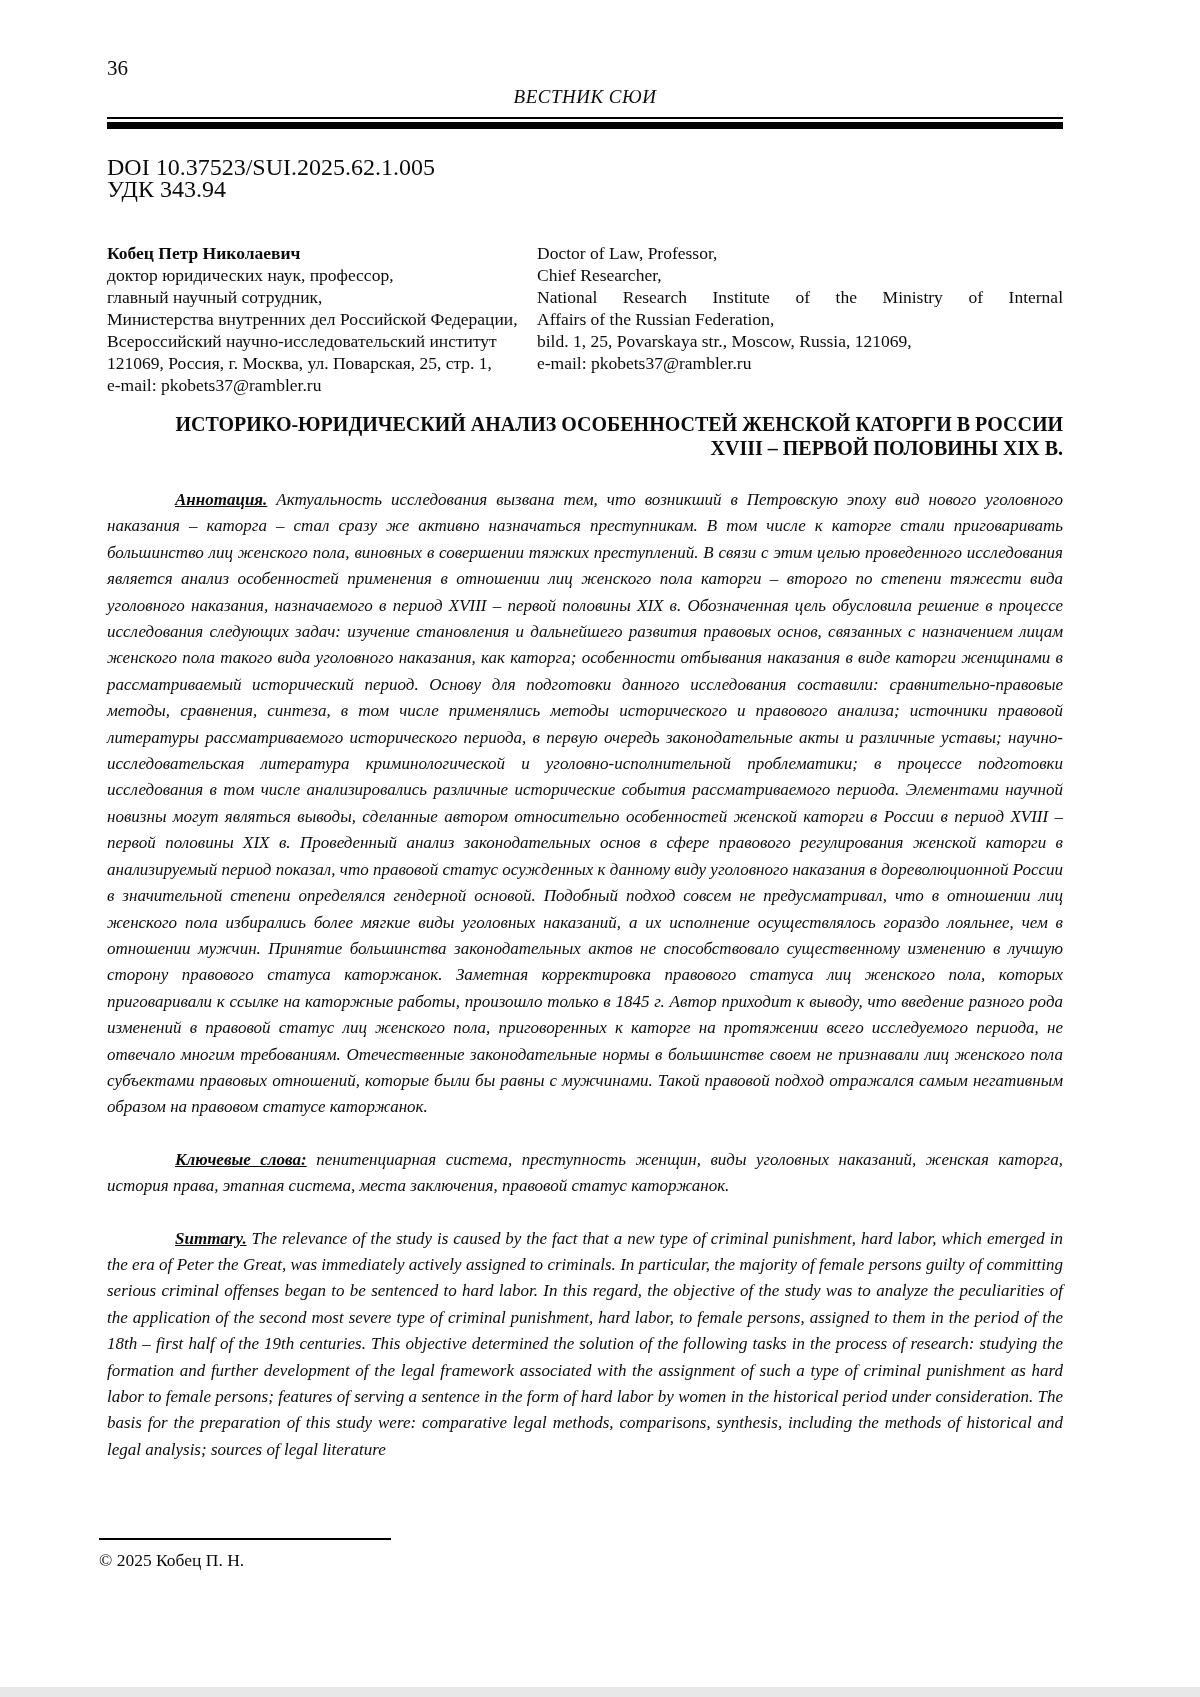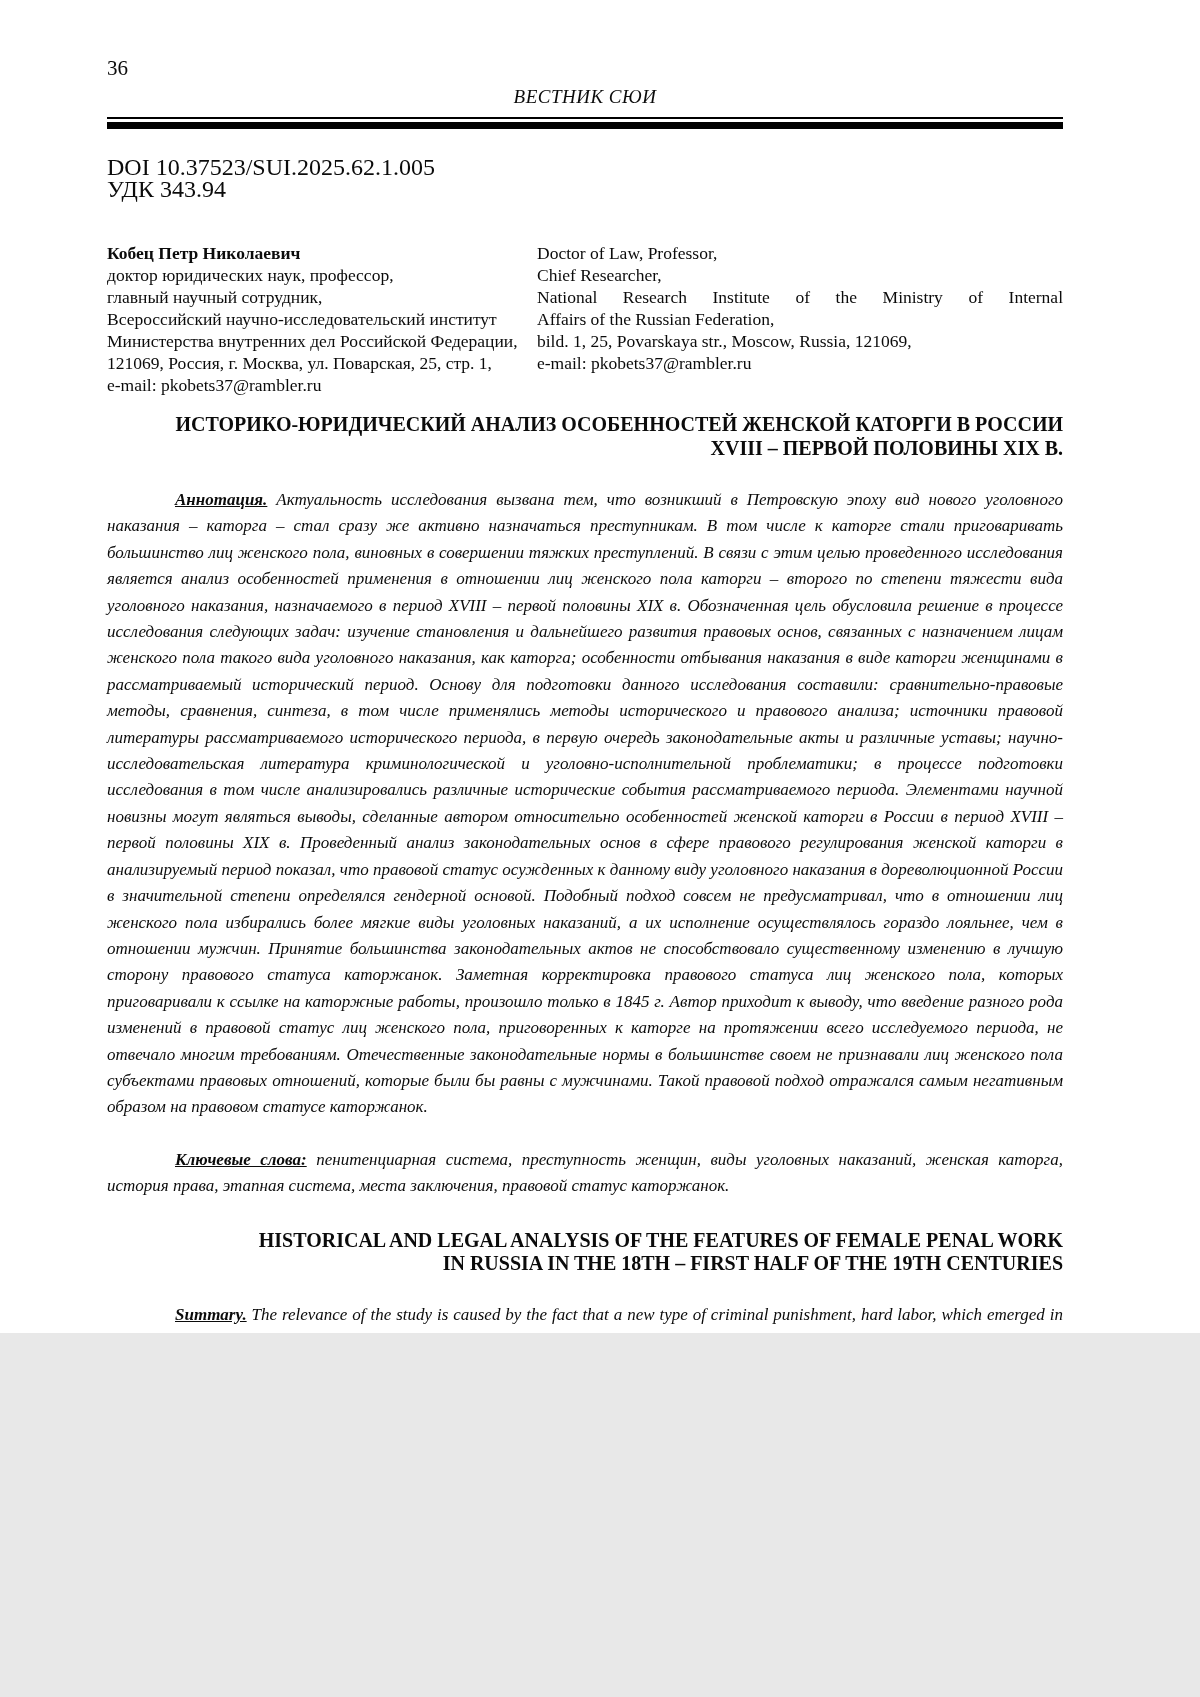--- a/index.html
+++ b/index.html
@@ -1,19 +1,19 @@
 <!DOCTYPE html>
 <html><head>
 <meta charset="utf-8">
 <style>
   html, body { margin: 0; padding: 0; background: #e8e8e8; }
   .page {
     position: relative;
     width: 1200px;
-    height: 1333px;
+    height: 1687px;
     margin: 0 auto;
     background: #ffffff;
     box-sizing: border-box;
     padding: 56px 137px 10px 107px;
     font-family: "Liberation Serif", "DejaVu Serif", serif;
     color: #0b0b0b;
     overflow: hidden;
   }
   .page-number {
     font-size: 21px;
@@ -96,44 +96,42 @@
   <div class="meta-block">
     <div class="doi-line">DOI 10.37523/SUI.2025.62.1.005</div>
     <div class="udk-line">УДК 343.94</div>
   </div>
 
   <div class="authors">
     <div class="author-col-ru">
       <div class="author-name">Кобец Петр Николаевич</div>
       <div class="author-line">доктор юридических наук, профессор,</div>
       <div class="author-line">главный научный сотрудник,</div>
+      <div class="author-line">Министерства внутренних дел Российской Федерации,</div>
       <div class="author-line">Всероссийский научно-исследовательский институт</div>
-      <div class="author-line">Министерства внутренних дел Российской Федерации,</div>
       <div class="author-line">121069, Россия, г. Москва, ул. Поварская, 25, стр. 1,</div>
       <div class="author-line">e-mail: pkobets37@rambler.ru</div>
     </div>
     <div class="author-col-en">
       <div class="author-line">Doctor of Law, Professor,</div>
       <div class="author-line">Chief Researcher,</div>
       <div class="author-line spread">National Research Institute of the Ministry of Internal</div>
       <div class="author-line">Affairs of the Russian Federation,</div>
       <div class="author-line">bild. 1, 25, Povarskaya str., Moscow, Russia, 121069,</div>
       <div class="author-line">e-mail: pkobets37@rambler.ru</div>
     </div>
   </div>
 
   <div class="article-title-ru">ИСТОРИКО-ЮРИДИЧЕСКИЙ АНАЛИЗ ОСОБЕННОСТЕЙ ЖЕНСКОЙ КАТОРГИ В РОССИИ
 XVIII – ПЕРВОЙ ПОЛОВИНЫ XIX В.</div>
 
   <div class="para abstract"><span class="lead">Аннотация.</span><span> </span><span>Актуальность исследования вызвана тем, что возникший в Петровскую эпоху вид нового уголовного наказания – каторга – стал сразу же активно назначаться преступникам. В том числе к каторге стали приговаривать большинство лиц женского пола, виновных в совершении тяжких преступлений. В связи с этим целью проведенного исследования является анализ особенностей применения в отношении лиц женского пола каторги – второго по степени тяжести вида уголовного наказания, назначаемого в период XVIII – первой половины XIX в. Обозначенная цель обусловила решение в процессе исследования следующих задач: изучение становления и дальнейшего развития правовых основ, связанных с назначением лицам женского пола такого вида уголовного наказания, как каторга; особенности отбывания наказания в виде каторги женщинами в рассматриваемый исторический период. Основу для подготовки данного исследования составили: сравнительно-правовые методы, сравнения, синтеза, в том числе применялись методы исторического и правового анализа; источники правовой литературы рассматриваемого исторического периода, в первую очередь законодательные акты и различные уставы; научно-исследовательская литература криминологической и уголовно-исполнительной проблематики; в процессе подготовки исследования в том числе анализировались различные исторические события рассматриваемого периода. Элементами научной новизны могут являться выводы, сделанные автором относительно особенностей женской каторги в России в период XVIII – первой половины XIX в. Проведенный анализ законодательных основ в сфере правового регулирования женской каторги в анализируемый период показал, что правовой статус осужденных к данному виду уголовного наказания в дореволюционной России в значительной степени определялся гендерной основой. Подобный подход совсем не предусматривал, что в отношении лиц женского пола избирались более мягкие виды уголовных наказаний, а их исполнение осуществлялось гораздо лояльнее, чем в отношении мужчин. Принятие большинства законодательных актов не способствовало существенному изменению в лучшую сторону правового статуса каторжанок. Заметная корректировка правового статуса лиц женского пола, которых приговаривали к ссылке на каторжные работы, произошло только в 1845 г. Автор приходит к выводу, что введение разного рода изменений в правовой статус лиц женского пола, приговоренных к каторге на протяжении всего исследуемого периода, не отвечало многим требованиям. Отечественные законодательные нормы в большинстве своем не признавали лиц женского пола субъектами правовых отношений, которые были бы равны с мужчинами. Такой правовой подход отражался самым негативным образом на правовом статусе каторжанок.</span></div>
 
   <div class="para keywords"><span class="lead">Ключевые слова:</span><span> </span><span>пенитенциарная система, преступность женщин, виды уголовных наказаний, женская каторга, история права, этапная система, места заключения, правовой статус каторжанок.</span></div>
 
-  <div class="article-title-en">HISTORICAL AND LEGAL ANALYSIS OF THE FEATURES OF FEMALE PENAL WORK
-IN RUSSIA IN THE 18TH – FIRST HALF OF THE 19TH CENTURIES</div>
 
   <div class="para summary"><span class="lead">Summary.</span><span> </span><span>The relevance of the study is caused by the fact that a new type of criminal punishment, hard labor, which emerged in the era of Peter the Great, was immediately actively assigned to criminals. In particular, the majority of female persons guilty of committing serious criminal offenses began to be sentenced to hard labor. In this regard, the objective of the study was to analyze the peculiarities of the application of the second most severe type of criminal punishment, hard labor, to female persons, assigned to them in the period of the 18th – first half of the 19th centuries. This objective determined the solution of the following tasks in the process of research: studying the formation and further development of the legal framework associated with the assignment of such a type of criminal punishment as hard labor to female persons; features of serving a sentence in the form of hard labor by women in the historical period under consideration. The basis for the preparation of this study were: comparative legal methods, comparisons, synthesis, including the methods of historical and legal analysis; sources of legal literature</span></div>
 
   <div class="footer">
     <div class="footnote-rule"></div>
     <div class="copyright">© 2025 Кобец П. Н.</div>
   </div>
 
 </div>
 

